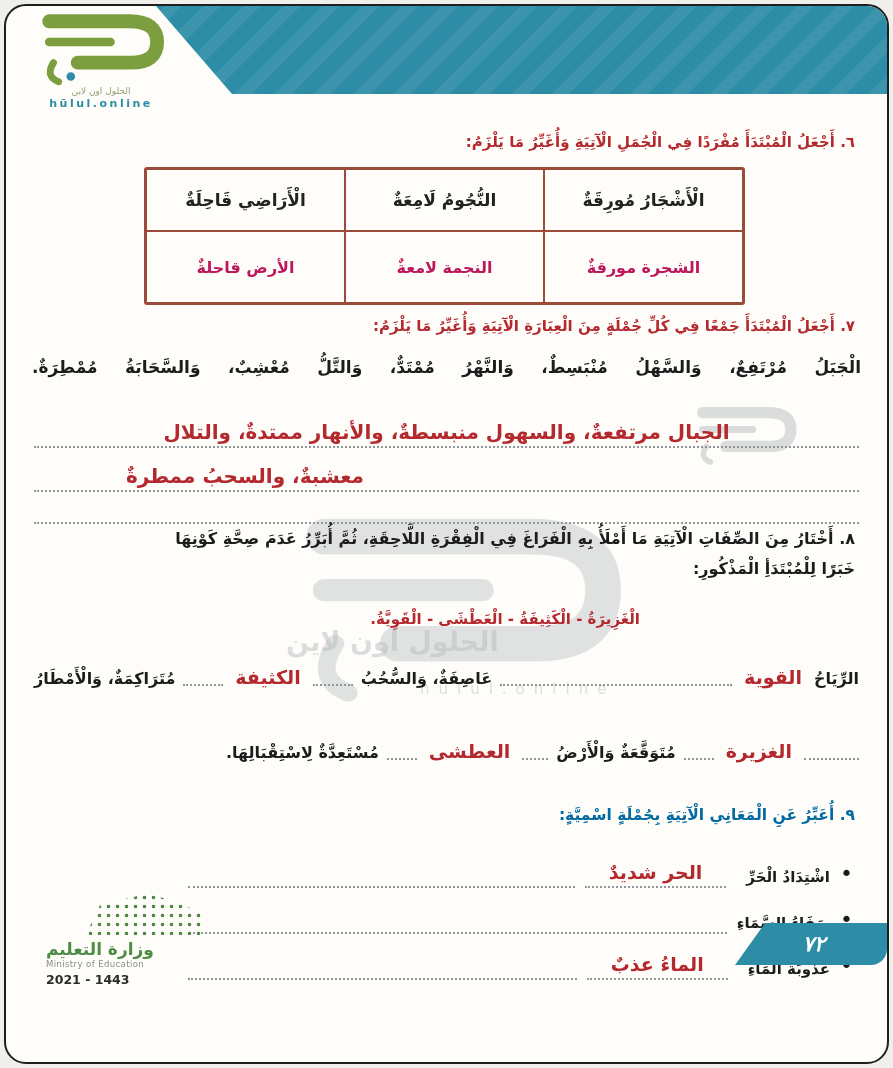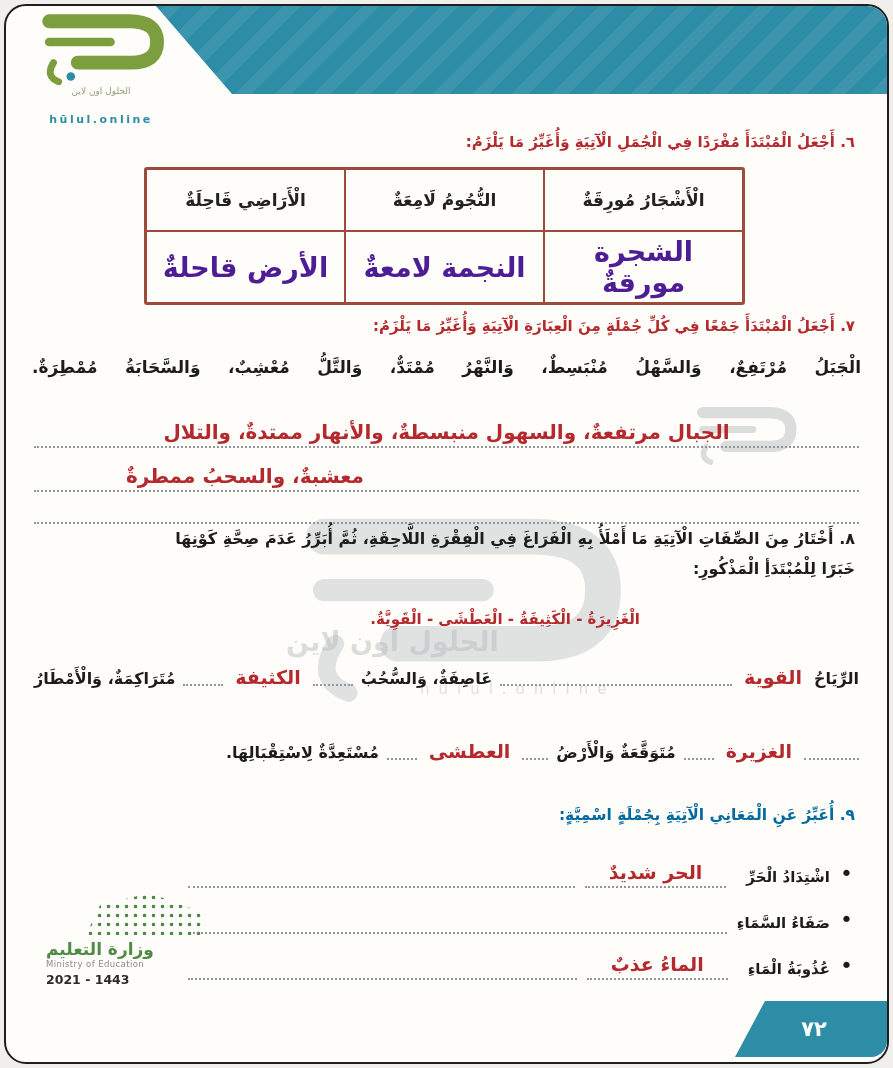--- a/index.html
+++ b/index.html
@@ -17,37 +17,37 @@
   .header-band{
     position:absolute;top:0;left:0;right:0;height:88px;background:#2d8da6;
     clip-path:polygon(150px 0,100% 0,100% 100%,226px 100%);
   }
   .header-pattern{
     position:absolute;inset:0;
     background:repeating-linear-gradient(135deg,rgba(255,255,255,.07) 0 12px,transparent 12px 28px);
   }
   .logo-block{position:absolute;top:4px;left:12px;width:178px;z-index:6;direction:ltr;text-align:center;}
   .brand-ar{font-size:9px;color:#93a078;letter-spacing:1px;margin-top:-4px;}
-  .brand-en{font-size:11px;font-weight:bold;color:#2d8da6;letter-spacing:2.5px;margin-top:17px;}
+  .brand-en{font-size:11px;font-weight:bold;color:#2d8da6;letter-spacing:2.5px;margin-top:1px;}
   
   .wm{position:absolute;z-index:2;opacity:.5;pointer-events:none;}
   .wm-ar{top:626px;left:286px;font-size:27px;font-weight:bold;color:#b8bdc1;direction:rtl;}
   .wm-en{top:680px;left:420px;font-size:15px;color:#bcc1c5;letter-spacing:9px;direction:ltr;}
   
   .content{position:absolute;inset:0;z-index:3;}
   .content > div{position:absolute;}
   .prompt{font-weight:bold;font-size:15px;color:#b3292e;}
   
   .q6-table{
     top:167px;right:148px;width:597px;border:2px solid #9c4a3a;border-radius:3px;
     display:grid;grid-template-columns:1fr 1fr 1fr;background:#fffdf9;direction:rtl;
   }
   .q6-cell{border:1px solid #9c4a3a;display:flex;align-items:center;justify-content:center;padding:4px 6px;text-align:center;}
   .q6-head{height:52px;font-weight:bold;font-size:17px;color:#222;}
-  .q6-ans{height:62px;font-weight:bold;font-size:27px;color:#4c1d95;}
+  .q6-ans{height:62px;font-weight:bold;font-size:16px;color:#be185d;}
   
   .q7-sentence{
     top:357px;right:32px;left:32px;font-weight:bold;font-size:17px;color:#1c1c1c;
     text-align:justify;text-align-last:justify;
   }
   .q7-lines{top:404px;right:34px;left:34px;}
   .dline{border-bottom:2.5px dotted #8f979d;display:flex;align-items:flex-end;padding-bottom:2px;}
   .dl1{height:40px;justify-content:center;}
   .dl2{height:40px;justify-content:flex-start;padding-right:60%;}
   .dl3{height:28px;}
@@ -77,23 +77,23 @@
   
   .ministry{position:absolute;left:46px;top:893px;width:182px;z-index:4;direction:ltr;text-align:left;}
   .emblem{width:115px;height:42px;margin-left:40px;
     background:radial-gradient(circle,#4e8c46 1.6px,transparent 2.1px);background-size:9px 9px;
     clip-path:polygon(0 100%,12% 30%,55% 0,100% 45%,100% 100%);}
   .ministry-ar{font-weight:bold;color:#4e8c46;font-size:17px;direction:rtl;text-align:left;margin-top:4px;}
   .ministry-en{font-size:8.5px;color:#8a8a8a;letter-spacing:.4px;}
   .ministry-year{font-size:12.5px;color:#2b2b2b;margin-top:3px;font-weight:bold;}
   
   .page-band{
-    position:absolute;top:1001px;right:6px;width:152px;height:56px;background:#2d8da6;z-index:5;
+    position:absolute;top:923px;right:6px;width:152px;height:42px;background:#2d8da6;z-index:5;
     clip-path:polygon(30px 0,100% 0,100% 100%,0 100%);
-    display:flex;align-items:center;justify-content:center;border-bottom-right-radius:16px;
+    display:flex;align-items:center;justify-content:center;border-bottom-right-radius:16px;font-style:italic;
   }
   .page-num{color:#ffffff;font-weight:bold;font-size:21px;padding-left:6px;}
 </style>
 </head>
 <body>
 
 <svg width="0" height="0" style="position:absolute" aria-hidden="true">
   <defs>
     <g id="hulul-mark" fill="none" stroke-linecap="round">
       <path d="M25 20 H118 Q150 20 150 44 Q150 68 120 68 H58" stroke-width="16"></path>

